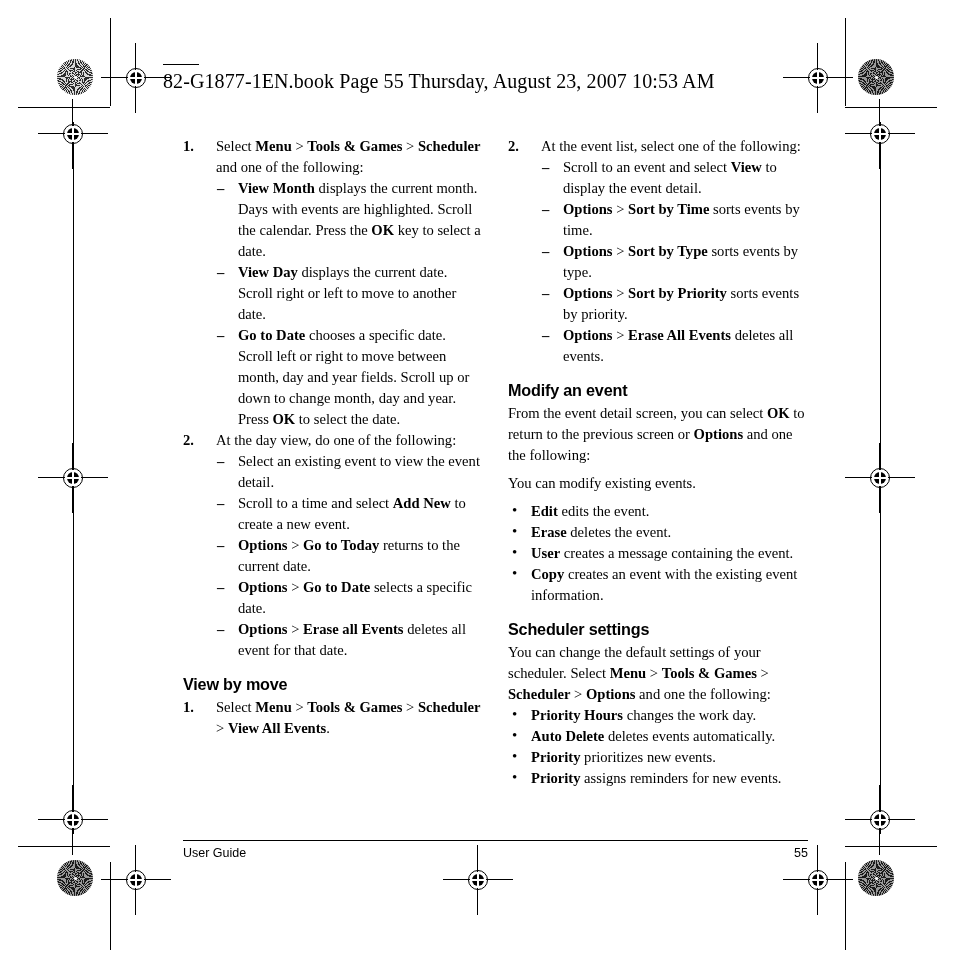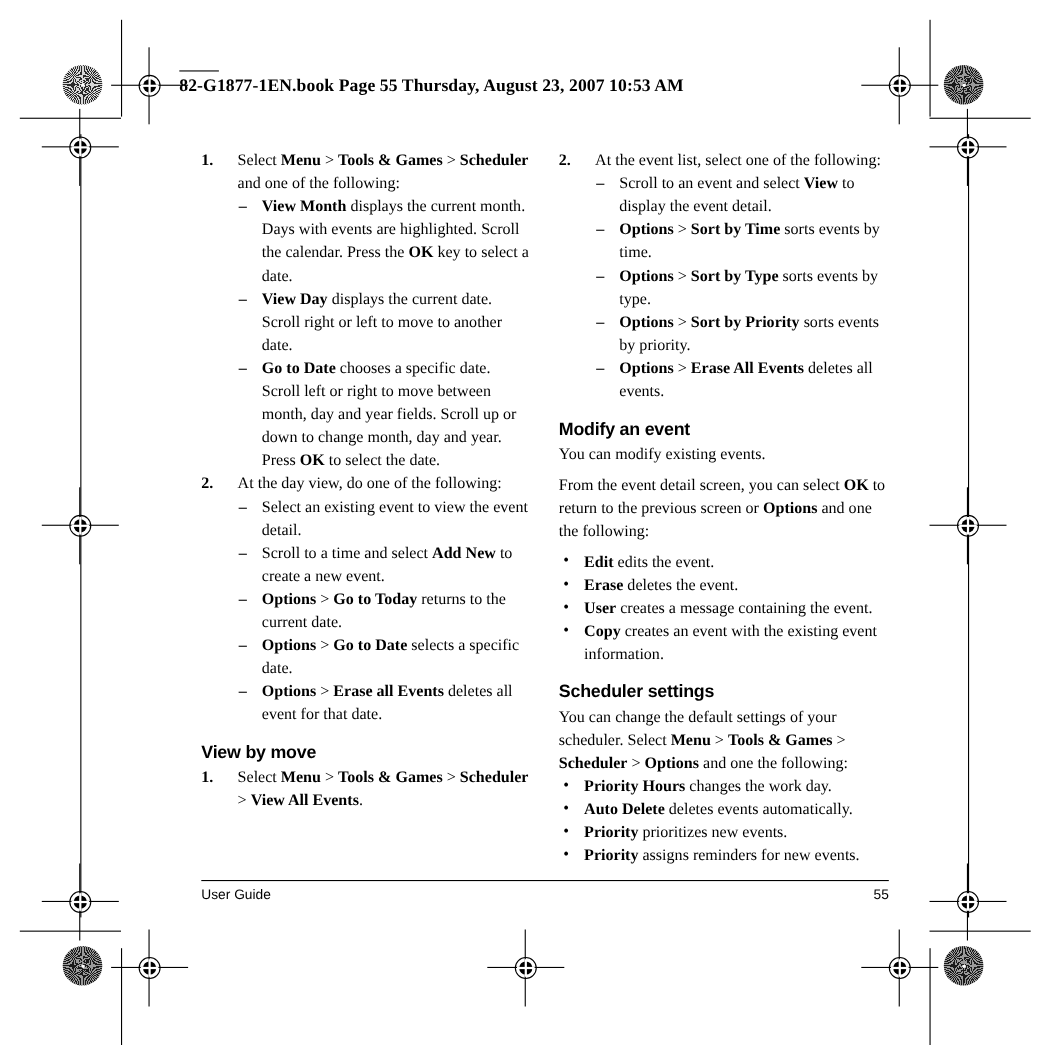--- a/index.html
+++ b/index.html
@@ -76,24 +76,23 @@
   
   .page {
     position: absolute;
     left: 0; top: 0; right: 0; bottom: 0;
   }
 
   .slug {
     position: absolute;
     left: 163px; top: 70px;
     font-family: "Liberation Serif", serif;
-    font-size: 16px;
+    font-size: 20px;
     white-space: nowrap;
     letter-spacing: 0.1px;
-    font-weight: bold;
   }
   .slug-rule {
     position: absolute;
     left: 163px; top: 64px;
     width: 36px; height: 1px;
     background: #000;
   }
 
   .columns {
     position: absolute;
@@ -156,21 +155,21 @@
     font-size: 15px;
   }
 
   p.para { margin: 0 0 7px 0; padding: 0; }
   p.para.tight { margin-bottom: 0; }
 
   b { font-weight: bold; }
 
   .footer {
     position: absolute;
-    left: 183px; top: 800px;
+    left: 183px; top: 840px;
     width: 625px;
   }
   .footer-rule {
     width: 100%;
     height: 1px;
     background: #000;
   }
   .footer-row {
     display: flex;
     justify-content: space-between;
@@ -388,22 +387,22 @@
             <li>
               <span class="dash">–</span>
               <span><b>Options</b><span> &gt; </span><b>Erase All Events</b><span> deletes all events.</span></span>
             </li>
           </ul>
         </li>
       </ol>
 
       <h2 class="section spaced">Modify an event</h2>
 
+      <p class="para"><span>From the event detail screen, you can select </span><b>OK</b><span> to return to the previous screen or </span><b>Options</b><span> and one the following:</span></p>
       <p class="para"><span>You can modify existing events.</span></p>
-      <p class="para"><span>From the event detail screen, you can select </span><b>OK</b><span> to return to the previous screen or </span><b>Options</b><span> and one the following:</span></p>
 
       <ul class="bullets">
         <li>
           <span class="bull">•</span>
           <span><b>Edit</b><span> edits the event.</span></span>
         </li>
         <li>
           <span class="bull">•</span>
           <span><b>Erase</b><span> deletes the event.</span></span>
         </li>

